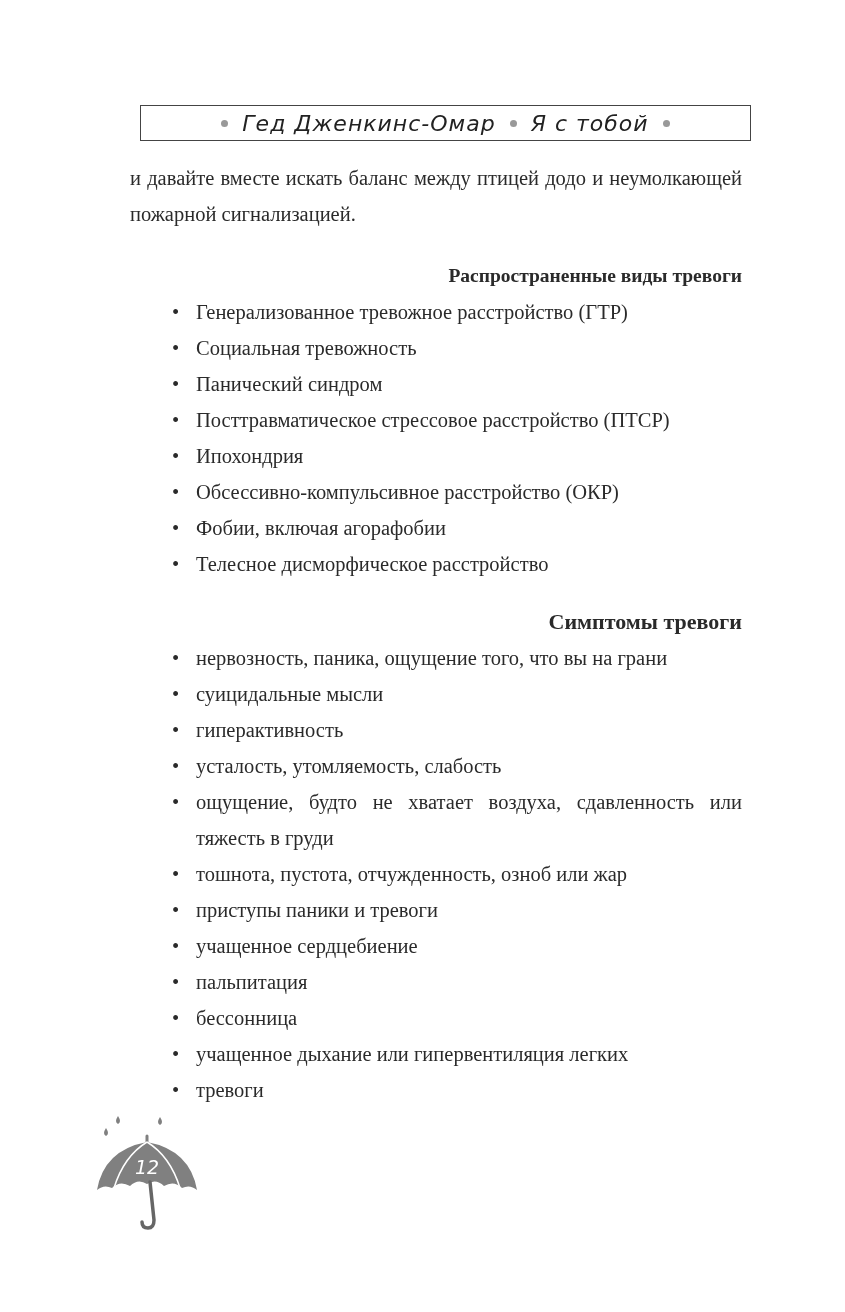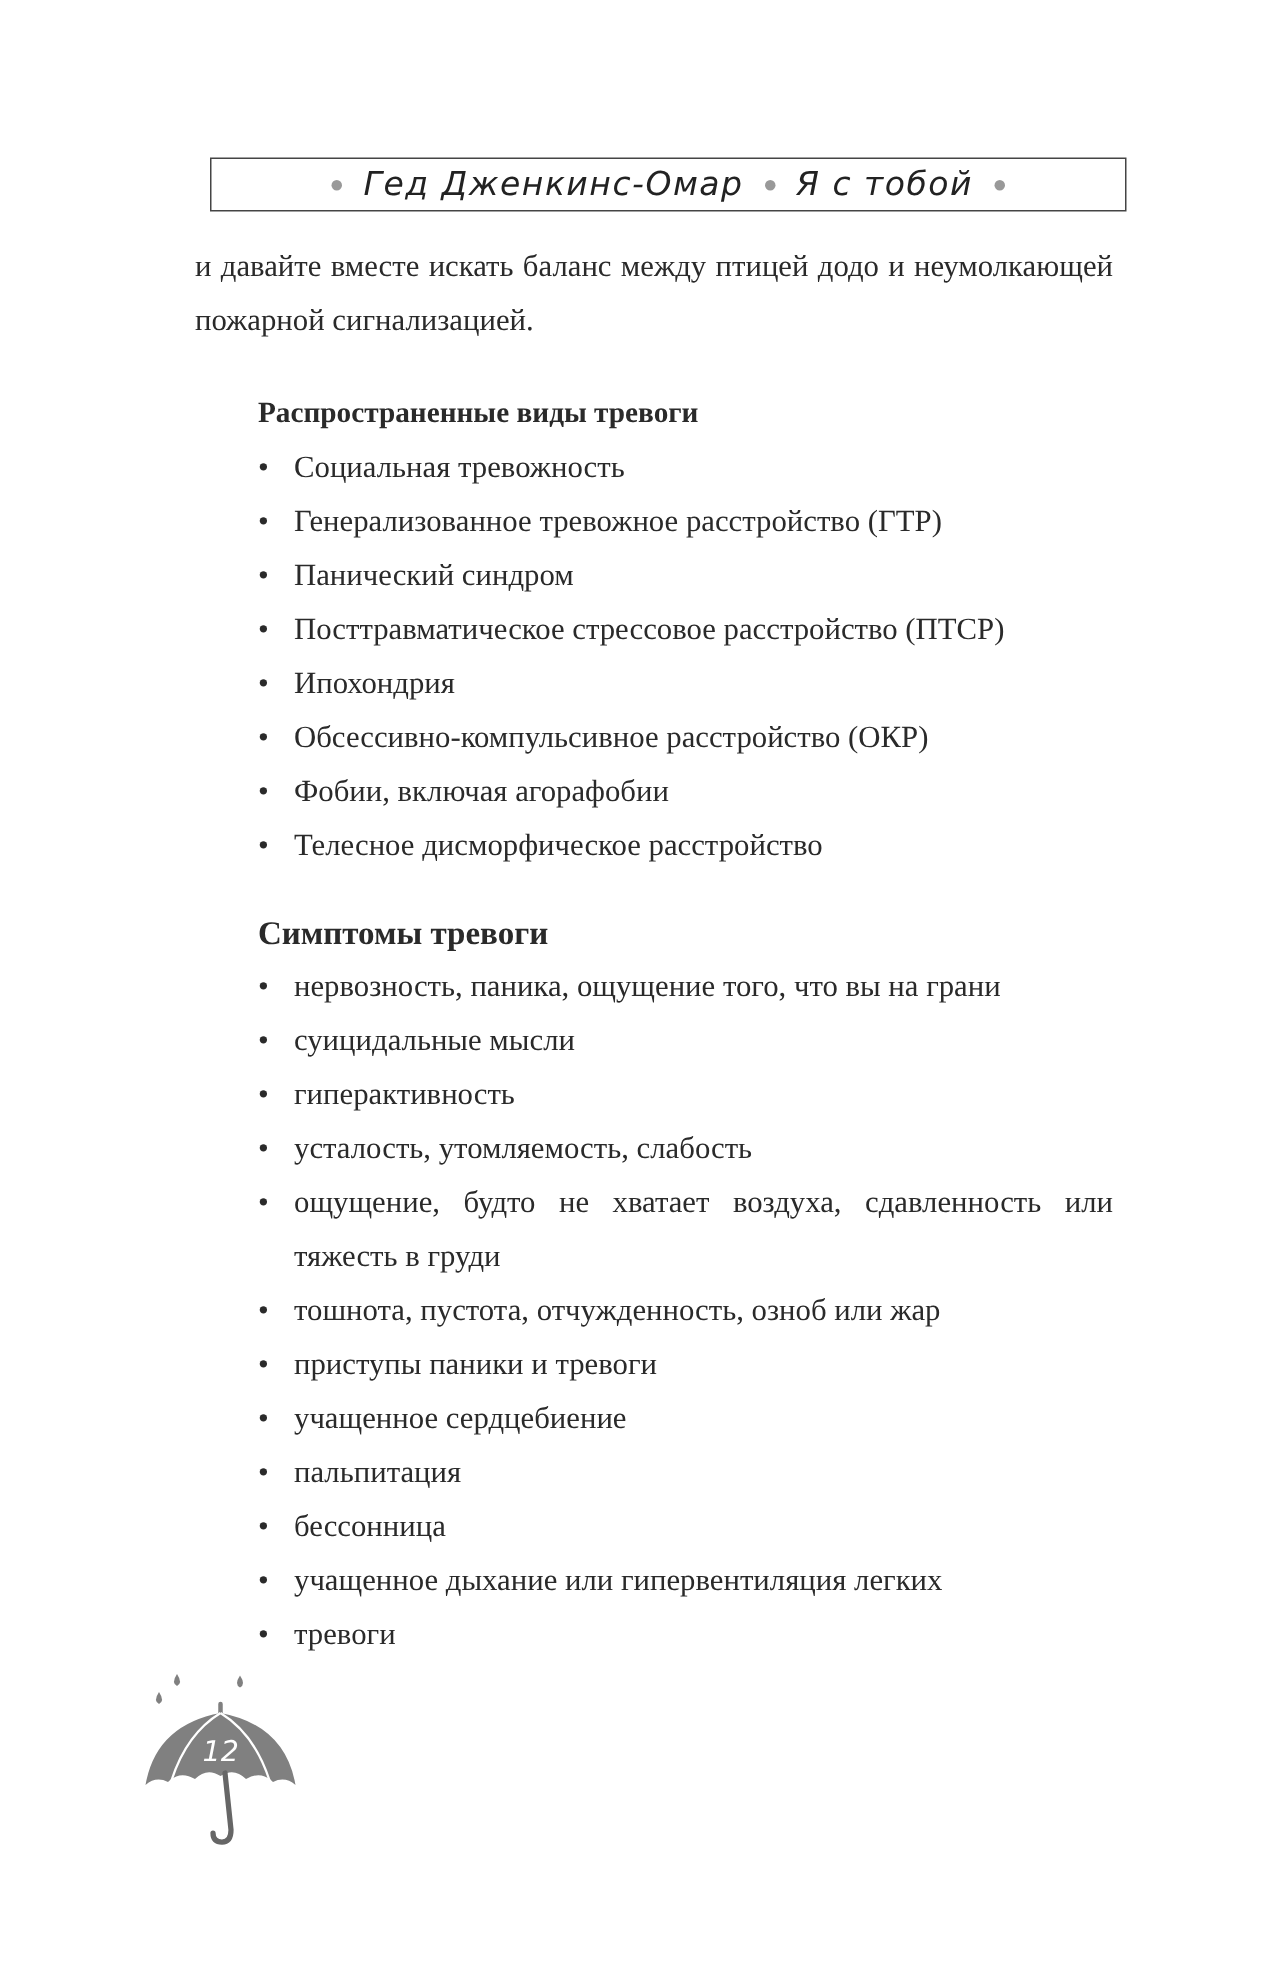--- a/index.html
+++ b/index.html
@@ -54,20 +54,21 @@
       text-align: justify;
     }
     .intro-para {
       text-align: justify;
       text-align-last: left;
     }
     .section-head {
       font-weight: bold;
       margin-left: 42px;
       margin-top: 0;
+      text-align: right;
     }
     .section-head.h1 {
       margin-top: 26px;
       font-size: 19.5px;
     }
     .section-head.h2 {
       margin-top: 22px;
       font-size: 22px;
     }
     ul {
@@ -115,22 +116,22 @@
   <span class="dot"></span>
   <span>Я с тобой</span>
   <span class="dot"></span>
 </div>
 
 <div class="content">
   <p class="intro-para">и давайте вместе искать баланс между птицей додо и неумолкающей пожарной сигнализацией.</p>
 
   <div class="section-head h1">Распространенные виды тревоги</div>
   <ul class="types">
+    <li>Генерализованное тревожное расстройство (ГТР)</li>
     <li>Социальная тревожность</li>
-    <li>Генерализованное тревожное расстройство (ГТР)</li>
     <li>Панический синдром</li>
     <li>Посттравматическое стрессовое расстройство (ПТСР)</li>
     <li>Ипохондрия</li>
     <li>Обсессивно-компульсивное расстройство (ОКР)</li>
     <li>Фобии, включая агорафобии</li>
     <li>Телесное дисморфическое расстройство</li>
   </ul>
 
   <div class="section-head h2">Симптомы тревоги</div>
   <ul class="symptoms">

